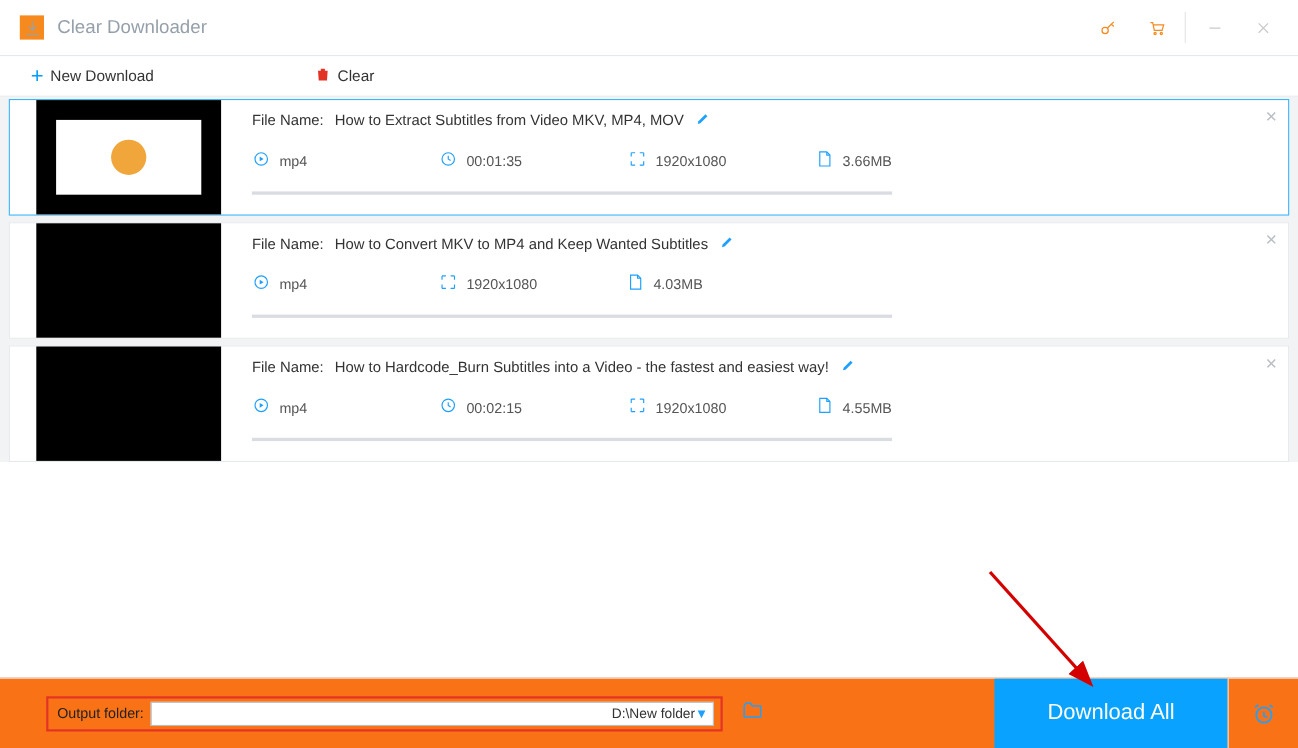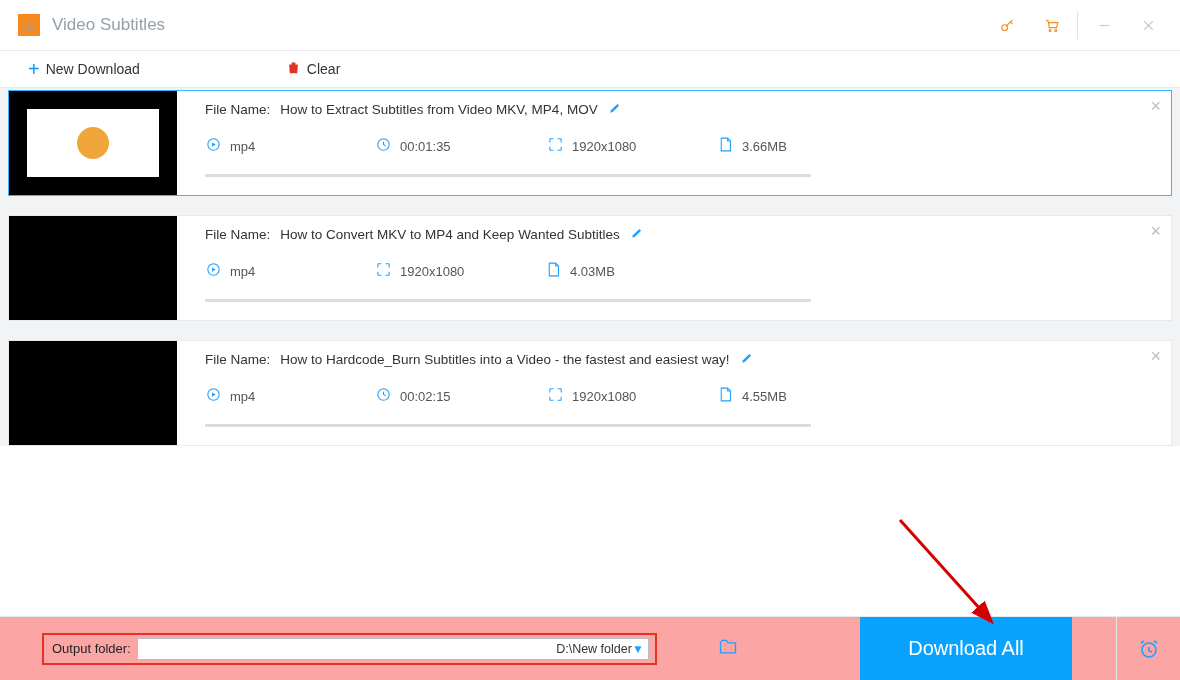--- a/index.html
+++ b/index.html
@@ -17,42 +17,42 @@
   .titlebar svg { width:17px; height:17px; fill:none; stroke:currentColor; stroke-width:1.6; }
 
   
   .toolbar { height:38px; border-top:1px solid #e6e9ec; border-bottom:1px solid #e6e9ec; background:#fff; display:flex; align-items:center; }
   .toolbar .tbtn2 { display:flex; align-items:center; gap:6px; font-size:14px; color:#333; padding:0 28px; cursor:pointer; }
   .plus-icon { color:#009cff; font-size:20px; font-weight:500; line-height:1; }
   .trash-icon svg { width:15px; height:15px; fill:#e33325; }
 
   
   .list { background:#f2f3f5; padding:2px 8px 0 8px; }
-  .card { display:flex; background:#fff; border:1px solid #e6e9ec; margin-bottom:19px; position:relative; }
+  .card { display:flex; background:#fff; border:1px solid #e6e9ec; margin-bottom:6px; position:relative;padding-left:24px; }
   .card.selected { border:1px solid #39b4ff; }
   .thumb { width:168px; height:104px; background:#000; margin:0; display:flex; align-items:center; justify-content:center; }
   .thumb.white { background:#fff; border:18px solid #000; }
   .thumb .ball { width:32px; height:32px; border-radius:50%; background:#f0a63a; }
   .body { flex:1; padding:10px 20px 8px 28px; position:relative; }
   .fname-row { display:flex; align-items:center; gap:10px; font-size:13.5px; color:#333; }
   .fname-row .lbl { color:#333; }
   .fname-row .edit { color:#1fa0ff; cursor:pointer; }
   .fname-row .edit svg { width:14px; height:14px; fill:#1fa0ff; }
   .meta { display:flex; gap:0; margin-top:18px; font-size:13px; color:#555; }
   .meta .cell { display:flex; align-items:center; gap:8px; }
   .meta .cell.c1 { width:170px; }
   .meta .cell.c2 { width:172px; }
   .meta .cell.c3 { width:170px; }
   .meta .cell.c4 { width:150px;text-align:center; }
   .meta svg { width:17px; height:17px; fill:none; stroke:#1fa0ff; stroke-width:1.5; }
   .bar { height:3px; background:#d9dde1; margin:18px 340px 6px 0; }
   .close-x { position:absolute; top:6px; right:10px; color:#b9bec4; font-size:18px; cursor:pointer; line-height:1; }
 
   
-  .footer { position:absolute; left:0; right:0; bottom:0; height:64px; border-top:1px solid #e6e9ec; display:flex; align-items:center; padding:0 0 0 42px; background:#fca5a5;gap:44px; }
+  .footer { position:absolute; left:0; right:0; bottom:0; height:64px; border-top:1px solid #e6e9ec; display:flex; align-items:center; padding:0 0 0 42px; background:#f97316; }
   .outwrap { display:flex; align-items:center; border:2px solid #e33325; height:32px; padding:0 6px 0 8px; gap:6px; }
   .outwrap .lbl { font-size:13px; color:#222; }
   .outwrap .combo { border:1px solid #b9bec4; height:22px; width:512px; display:flex; align-items:center; padding:0 4px; font-size:12.5px; color:#333; justify-content:flex-end; background:#fff; }
   .outwrap .combo .tri { color:#1fa0ff; font-size:12px; }
   .browse { margin-left:16px; color:#1fa0ff; cursor:pointer; }
   .browse svg { width:22px; height:20px; fill:none; stroke:#1fa0ff; stroke-width:1.6; }
   .footer .spacer { flex:1; }
   .dlall { height:64px; width:212px; background:#0aa2ff; color:#fff; font-size:20px; font-weight:400; border:none; cursor:pointer; display:flex; align-items:center; justify-content:center; }
   .clock-btn { width:64px; height:64px; display:flex; align-items:center; justify-content:center; color:#1fa0ff; border-left:1px solid #e6e9ec; cursor:pointer; }
   .clock-btn svg { width:24px; height:24px; fill:none; stroke:#1fa0ff; stroke-width:1.6; }
@@ -63,21 +63,21 @@
 </style>
 </head>
 <body>
 
 <div class="titlebar">
   <span class="logo">
     <svg viewBox="0 0 24 24">
         <path d="M12 3v12m0 0l-5-5m5 5l5-5M4 20h16"></path>
       </svg>
   </span>
-  <span class="title">Video Subtitles</span>
+  <span class="title">Clear Downloader</span>
   <span class="spacer"></span>
   <span class="tbtn orange">
     <svg viewBox="0 0 24 24">
         <circle cx="8" cy="15" r="4"></circle>
         <path d="M11 12l8-8m-3 3l3 3"></path>
       </svg>
   </span>
   <span class="tbtn orange">
     <svg viewBox="0 0 24 24">
         <path d="M4 5h3l2 10h10l2-7H8"></path>

